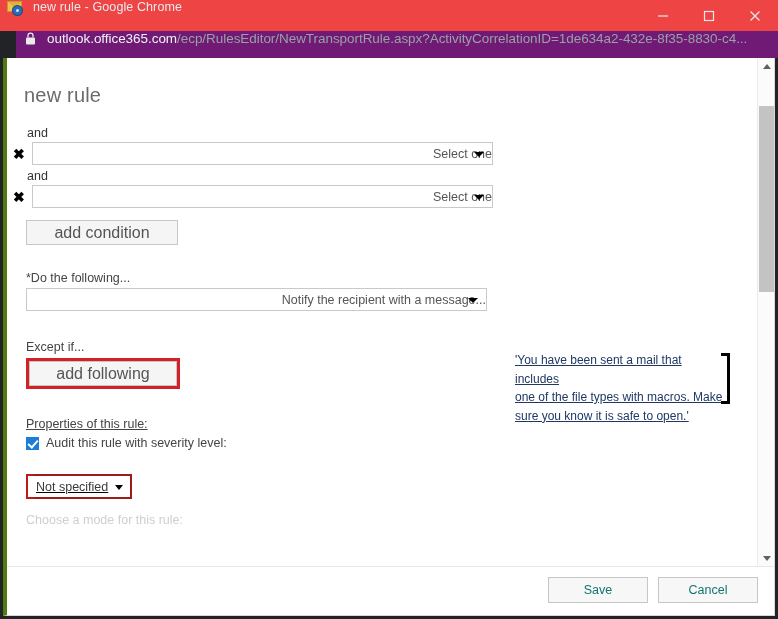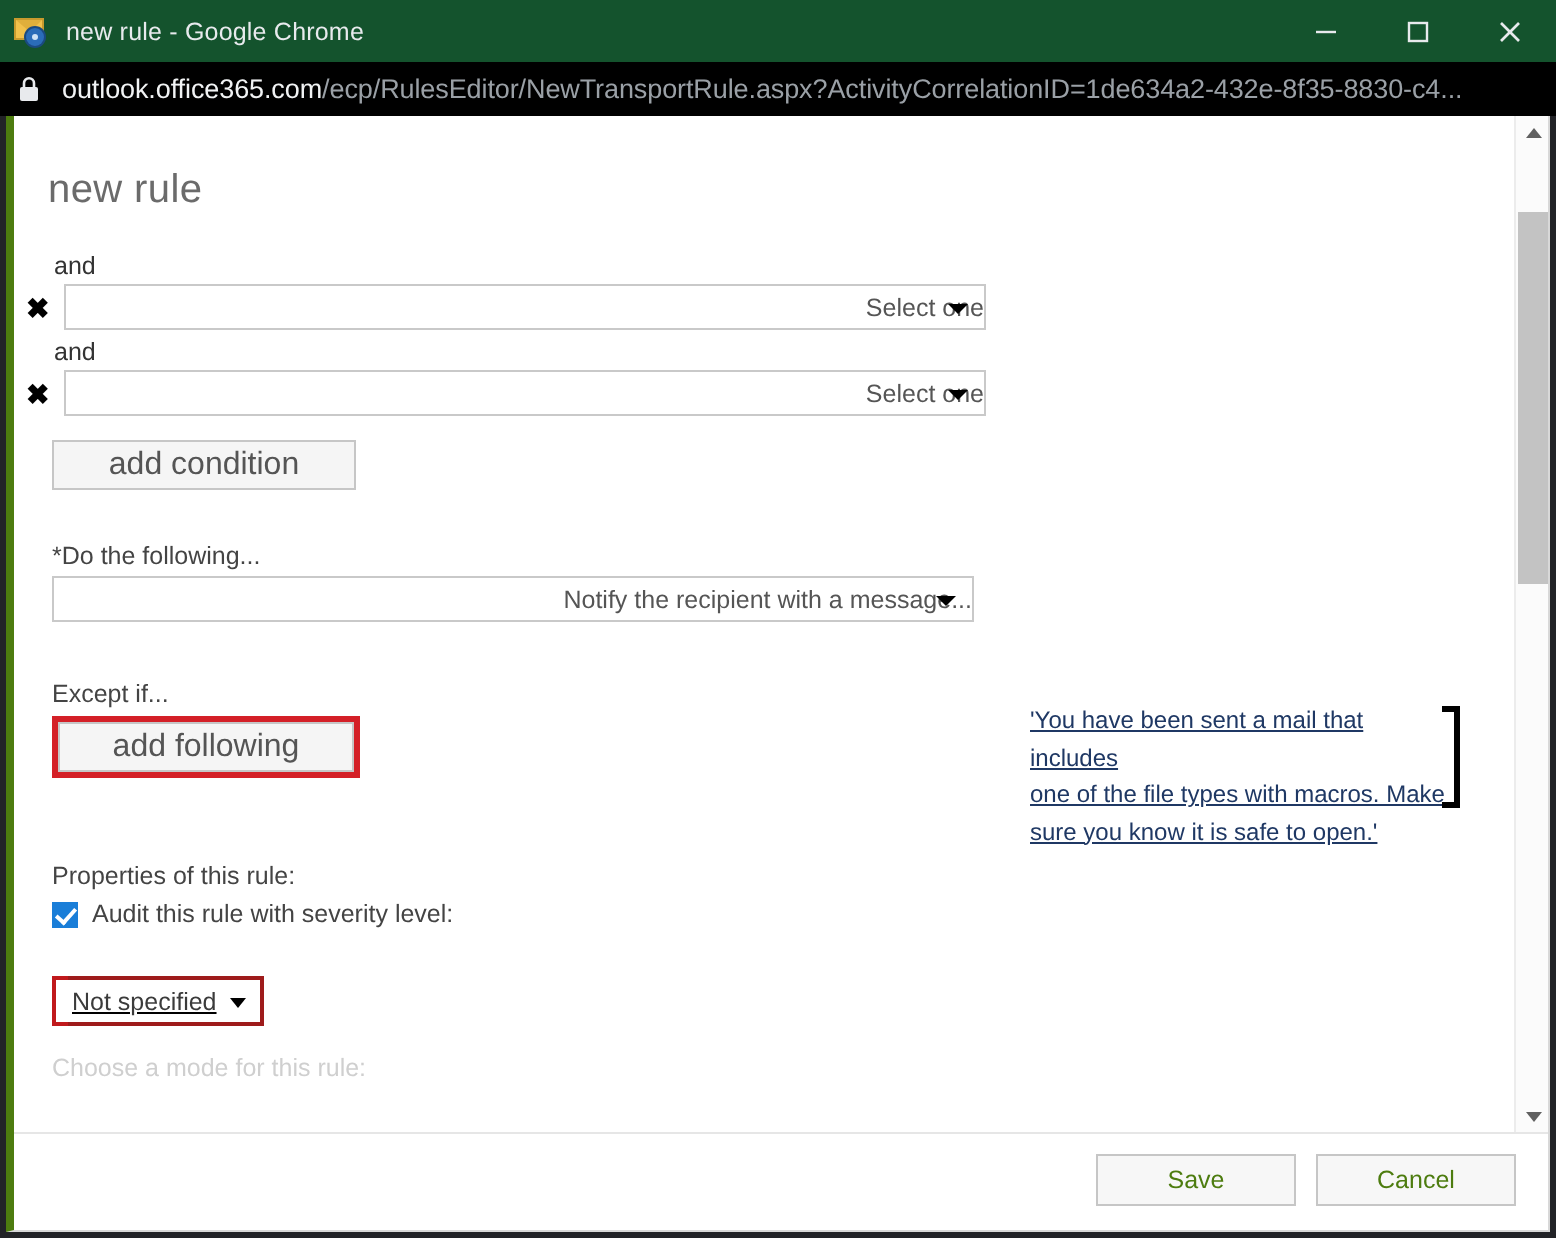--- a/index.html
+++ b/index.html
@@ -20,23 +20,22 @@
     width: 778px;
     height: 619px;
     background: #222327;
     display: flex;
     flex-direction: column;
     position: relative;
   }
 
   .titlebar {
     height: 31px;
-    background: #14532d;
-    display: flex;
-    align-items: center;
+    background: #ef4444;
+    display: flex;
     flex: 0 0 auto;
     position: relative;
   }
   .favicon {
     width: 18px;
     height: 16px;
     margin-left: 7px;
     margin-right: 8px;
     position: relative;
     flex: 0 0 auto;
@@ -91,25 +90,26 @@
     height: 31px;
     display: flex;
     align-items: center;
     justify-content: center;
   }
   .win-btn svg { display: block; }
 
   
   .urlbar {
     height: 27px;
-    background: #000000;
-    display: flex;
-    align-items: center;
+    background: #701a75;
+    display: flex;
+    align-items: flex-start;
     flex: 0 0 auto;
     padding-left: 9px;
+    margin-left: 16px;
   }
   .lock-icon {
     width: 13px; height: 15px;
     margin-right: 9px;
     flex: 0 0 auto;
     display: flex; align-items: center;
   }
   .url-text {
     font-size: 13.5px;
     white-space: nowrap;
@@ -397,21 +397,21 @@
     top: 10px;
     display: flex;
     gap: 10px;
   }
   .btn-footer {
     width: 100px;
     height: 26px;
     border: 1px solid #c6c6c6;
     background: #f7f7f7;
     font-size: 12.5px;
-    color: #4d7c0f;
+    color: #0f766e;
     font-family: "Liberation Sans", sans-serif;
     cursor: pointer;
     padding: 0;
   }
 </style>
 </head>
 <body>
 
 <div class="browser-window">
 
@@ -495,21 +495,21 @@
 
           
 
           
           <div class="label-small" style="margin-top:28px;">Except if...</div>
           <div class="ann-red-box" style="margin-top:3px;">
             <button class="btn-plain">add following</button>
           </div>
 
           
-          <div class="label-small" style="margin-top:41px;">Properties of this rule:</div>
+          <div class="label-small" style="margin-top:27px;text-decoration:underline;">Properties of this rule:</div>
 
           <div class="check-row">
             <div class="checkbox"></div>
             <div class="label-small">Audit this rule with severity level:</div>
           </div>
 
           <div class="sev-wrap">
             <div class="sev-select">
               <span>Not specified</span>
               <span class="caret"></span>

